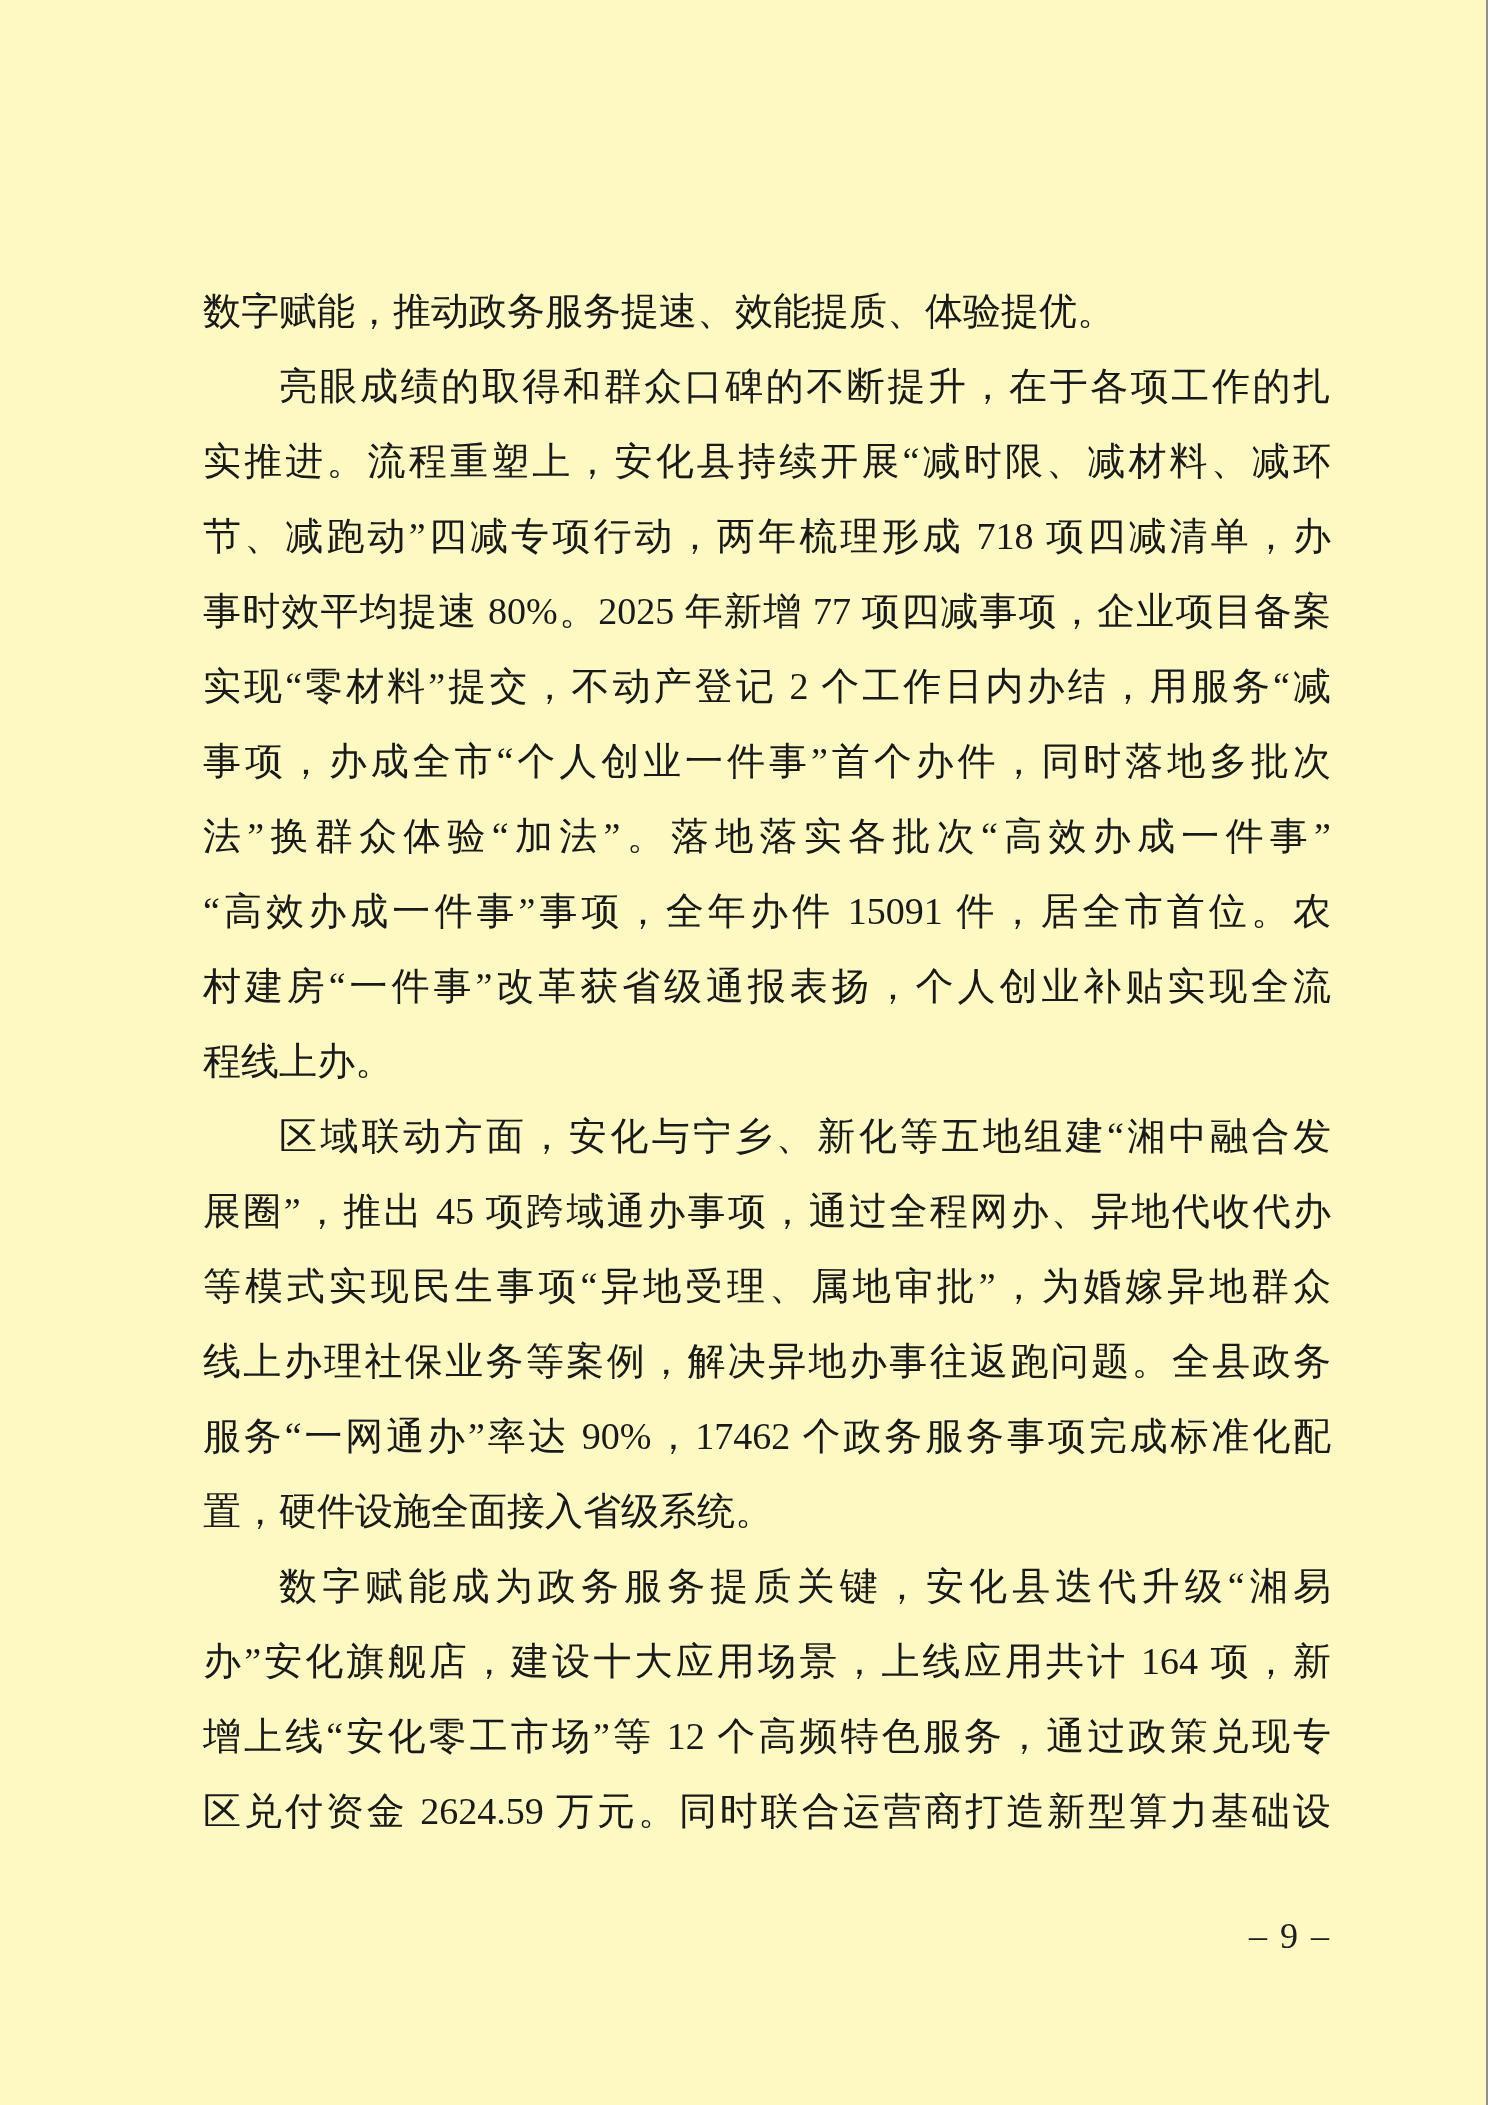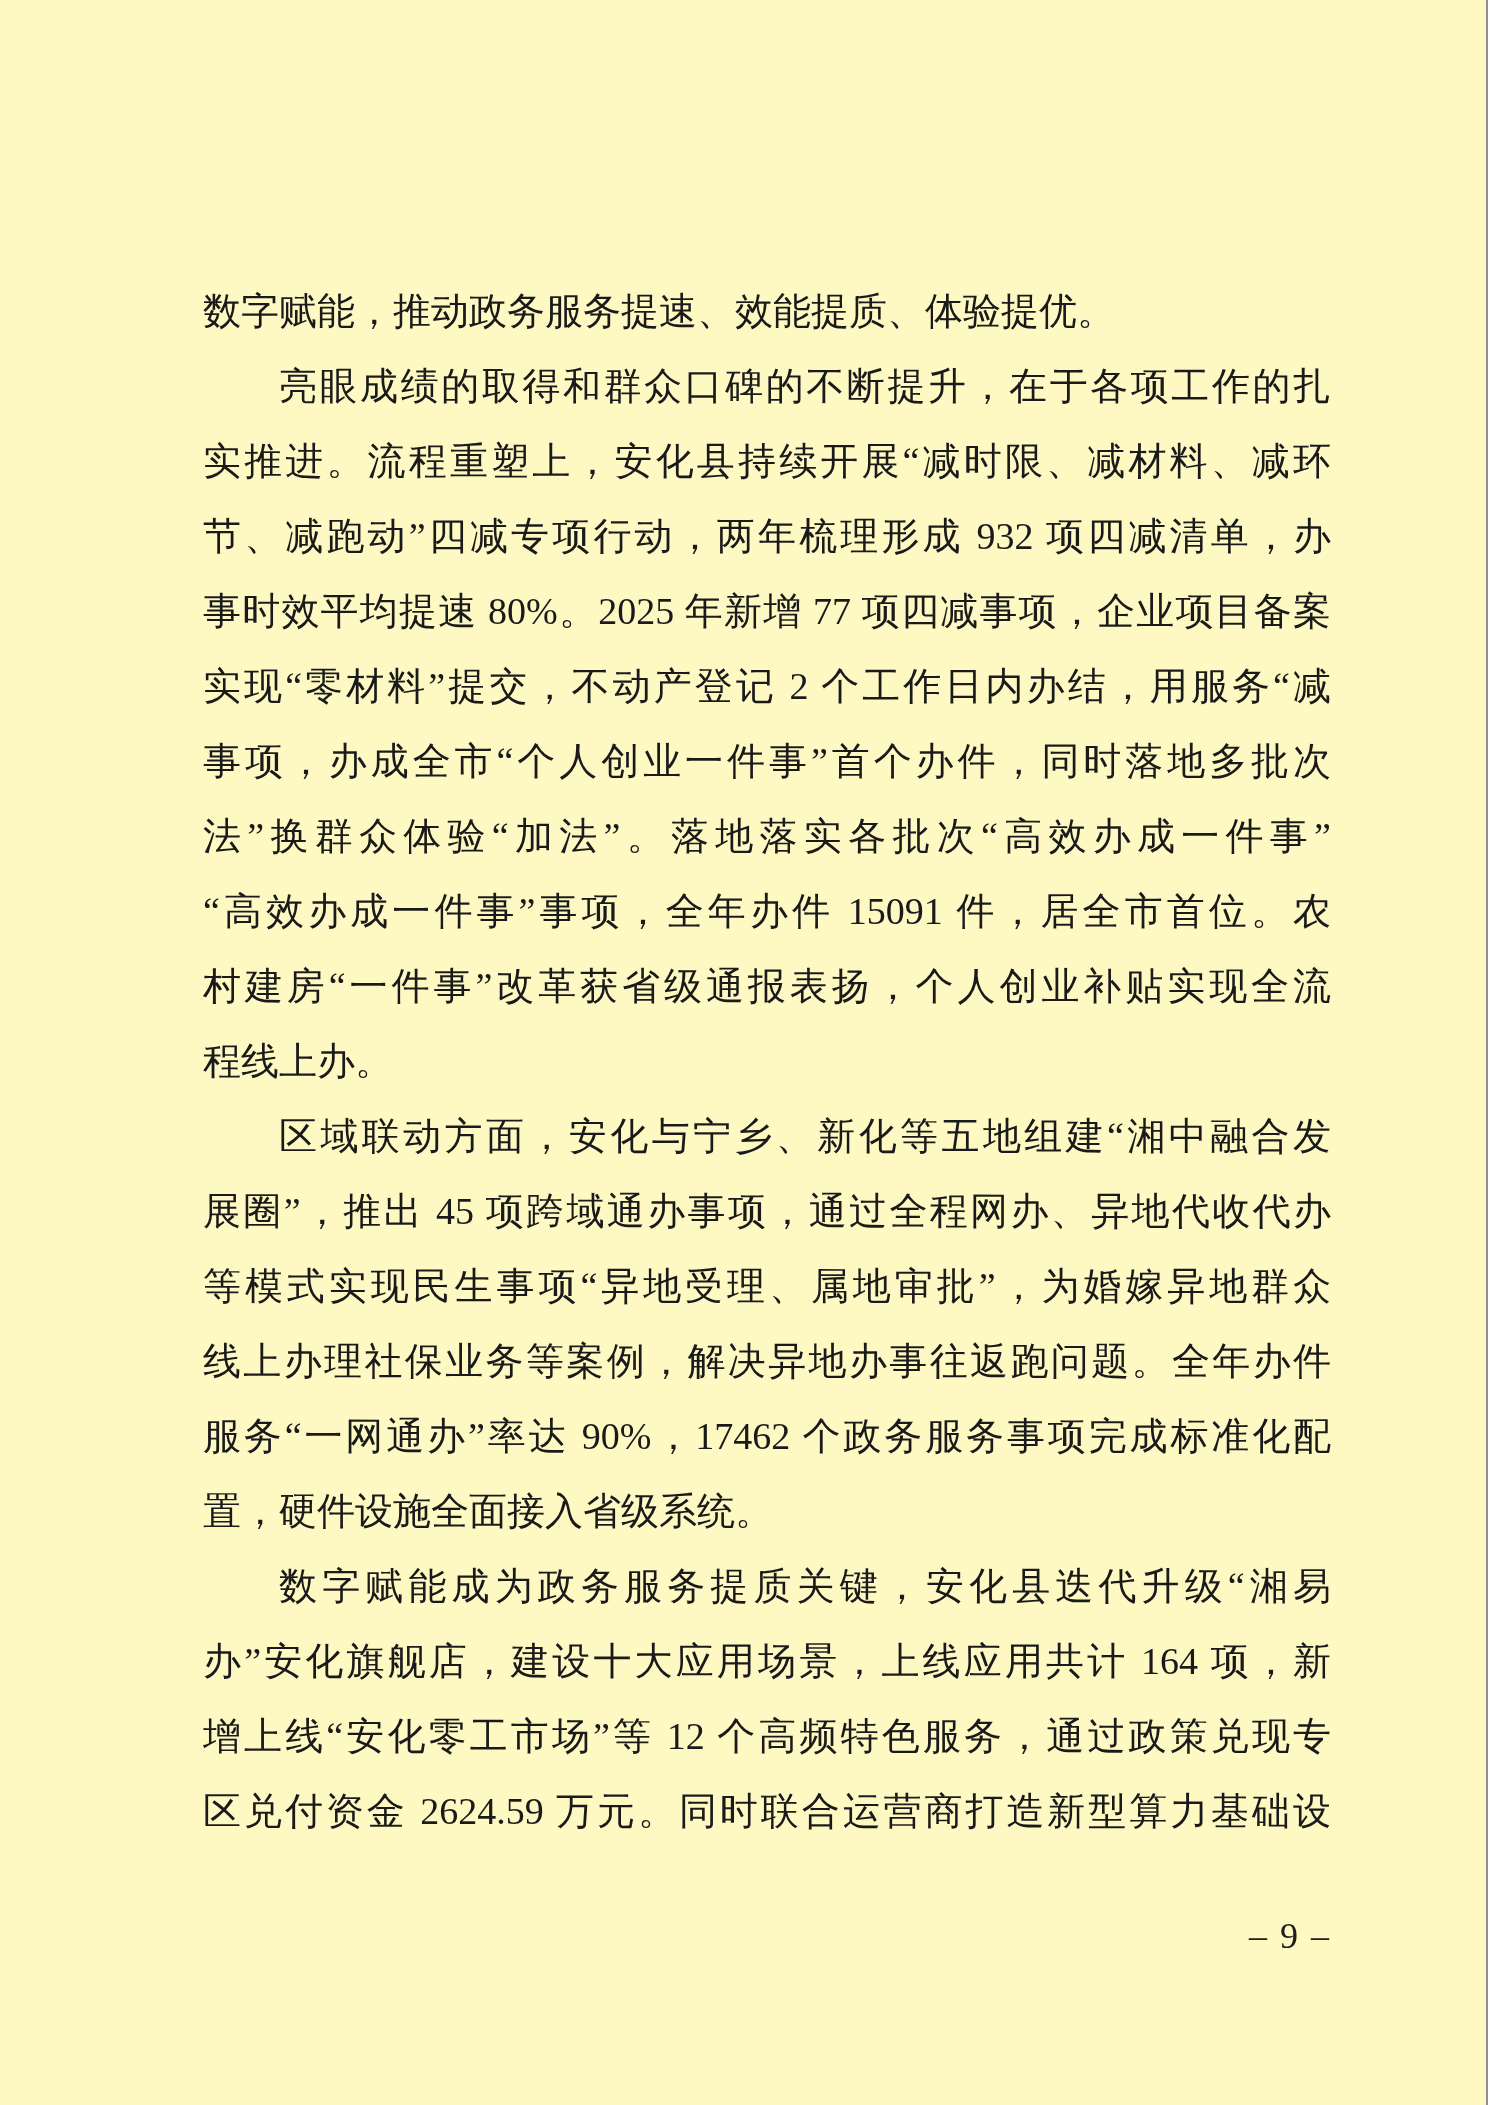--- a/index.html
+++ b/index.html
@@ -68,32 +68,32 @@
 </style>
 </head>
 <body>
 
 <div class="page">
 
   <main class="text-block">
     <div class="line end">数字赋能，推动政务服务提速、效能提质、体验提优。</div>
     <div class="line j ind">亮眼成绩的取得和群众口碑的不断提升，在于各项工作的扎</div>
     <div class="line j">实推进。流程重塑上，安化县持续开展“减时限、减材料、减环</div>
-    <div class="line j">节、减跑动”四减专项行动，两年梳理形成 932 项四减清单，办</div>
+    <div class="line j">节、减跑动”四减专项行动，两年梳理形成 718 项四减清单，办</div>
     <div class="line j">事时效平均提速 80%。2025 年新增 77 项四减事项，企业项目备案</div>
     <div class="line j">实现“零材料”提交，不动产登记 2 个工作日内办结，用服务“减</div>
     <div class="line j">事项，办成全市“个人创业一件事”首个办件，同时落地多批次</div>
     <div class="line j">法”换群众体验“加法”。落地落实各批次“高效办成一件事”</div>
     <div class="line j">“高效办成一件事”事项，全年办件 15091 件，居全市首位。农</div>
     <div class="line j">村建房“一件事”改革获省级通报表扬，个人创业补贴实现全流</div>
     <div class="line end">程线上办。</div>
     <div class="line j ind">区域联动方面，安化与宁乡、新化等五地组建“湘中融合发</div>
     <div class="line j">展圈”，推出 45 项跨域通办事项，通过全程网办、异地代收代办</div>
     <div class="line j">等模式实现民生事项“异地受理、属地审批”，为婚嫁异地群众</div>
-    <div class="line j">线上办理社保业务等案例，解决异地办事往返跑问题。全年办件</div>
+    <div class="line j">线上办理社保业务等案例，解决异地办事往返跑问题。全县政务</div>
     <div class="line j">服务“一网通办”率达 90%，17462 个政务服务事项完成标准化配</div>
     <div class="line end">置，硬件设施全面接入省级系统。</div>
     <div class="line j ind">数字赋能成为政务服务提质关键，安化县迭代升级“湘易</div>
     <div class="line j">办”安化旗舰店，建设十大应用场景，上线应用共计 164 项，新</div>
     <div class="line j">增上线“安化零工市场”等 12 个高频特色服务，通过政策兑现专</div>
     <div class="line j">区兑付资金 2624.59 万元。同时联合运营商打造新型算力基础设</div>
   </main>
 
   <div class="page-number">– 9 –</div>
 

